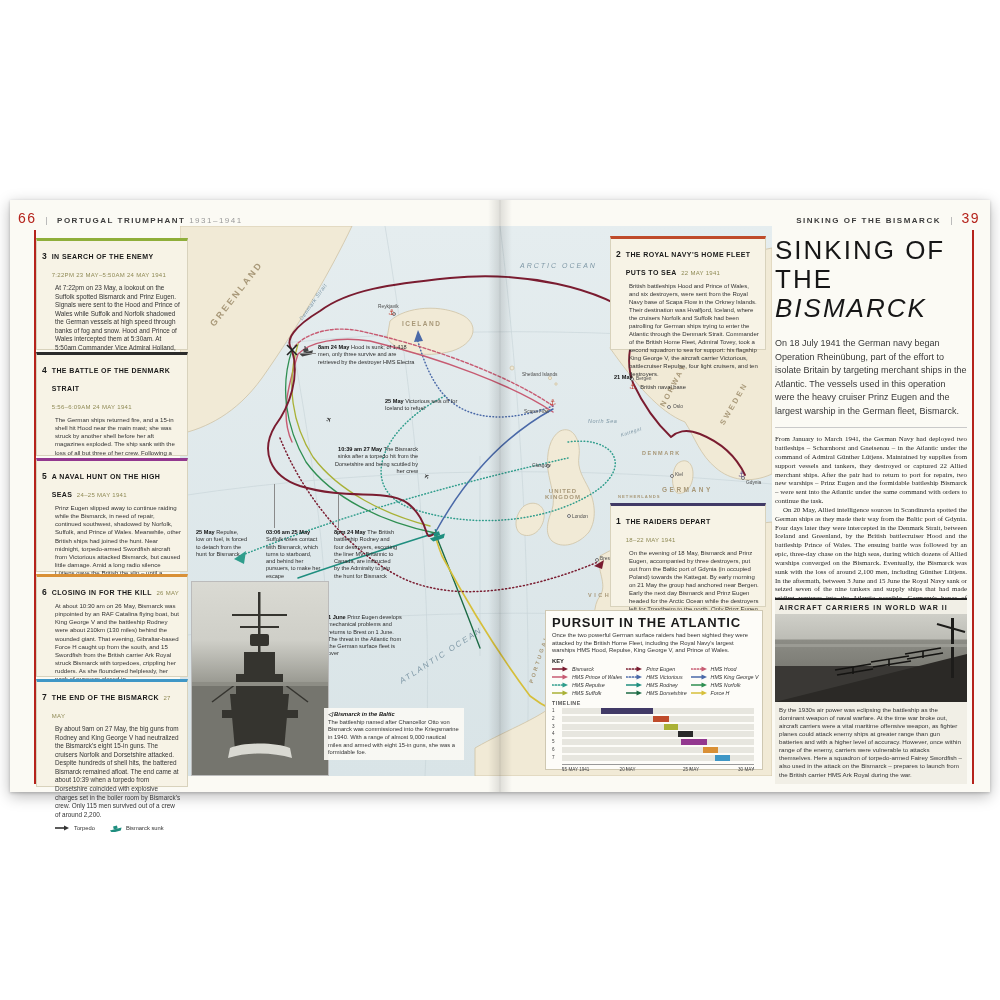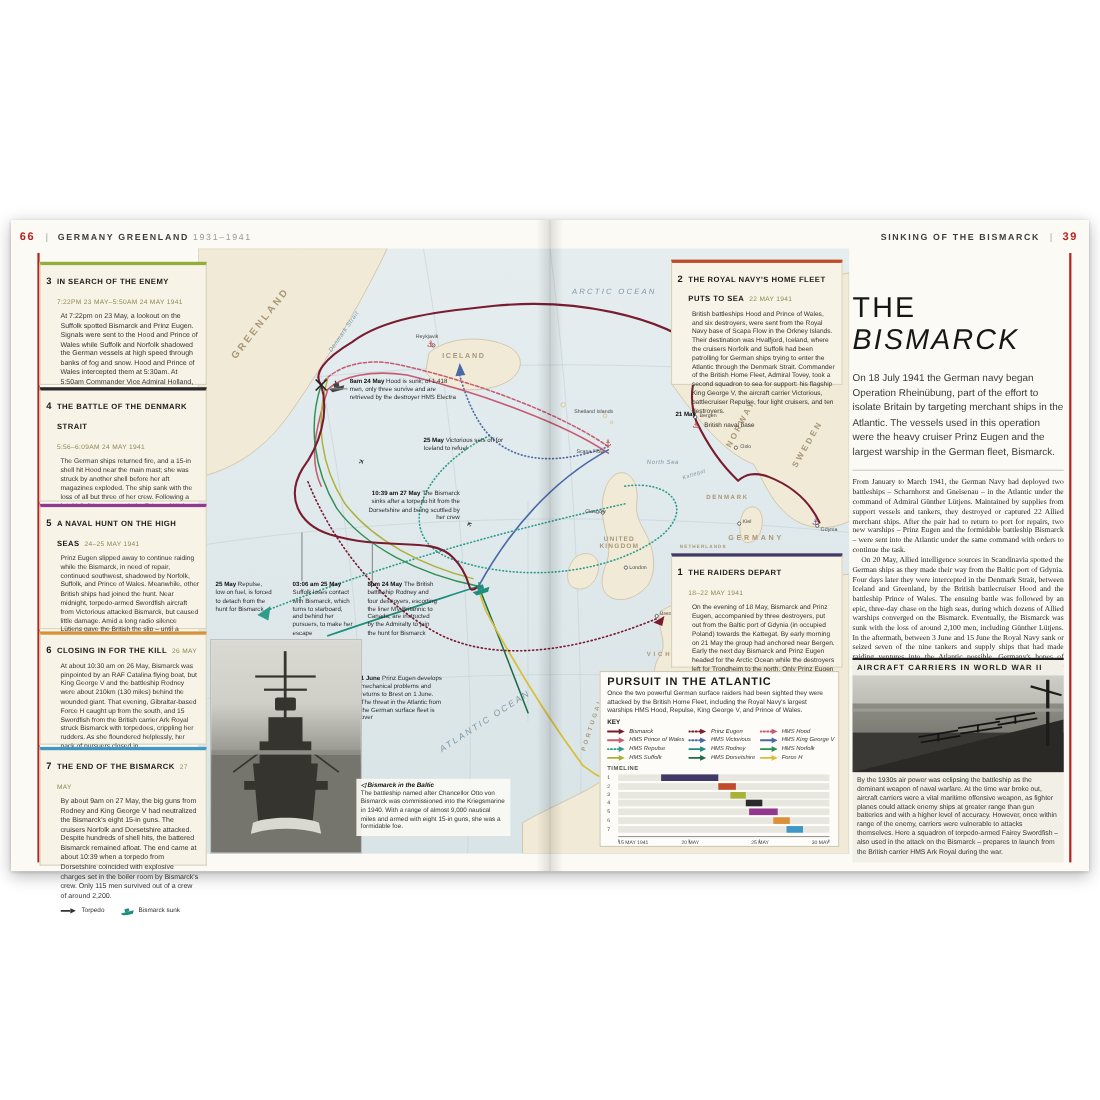--- a/index.html
+++ b/index.html
@@ -6,21 +6,21 @@
   .canvas{position:relative;width:1000px;height:1000px;background:#ffffff;overflow:hidden;
           font-family:"Liberation Sans",sans-serif;color:#222;}
   .spread{position:absolute;left:10px;top:200px;width:980px;height:592px;background:#fbfaf4;
           box-shadow:0 4px 14px rgba(0,0,0,.28), 0 1px 3px rgba(0,0,0,.2);}
   .gutter{position:absolute;left:478px;top:0;width:24px;height:592px;
           background:linear-gradient(to right,rgba(0,0,0,0) 0%,rgba(0,0,0,.10) 45%,rgba(0,0,0,.16) 50%,rgba(0,0,0,.10) 55%,rgba(0,0,0,0) 100%);z-index:30;pointer-events:none;}
   .edge-rule{position:absolute;top:30px;bottom:8px;width:2px;background:#b5231c;z-index:3;}
 
   
   .runhead{position:absolute;top:10px;font-size:8px;letter-spacing:1.5px;font-weight:bold;color:#3c3c3c;z-index:5;}
-  .folio{color:#b5231c;font-size:10px;font-weight:bold;}
+  .folio{color:#b5231c;font-size:14px;font-weight:normal;}
   .rh-years{color:#9a9a9a;font-weight:normal;}
   .rh-div{display:inline-block;width:1px;height:8px;background:#bbb;margin:0 6px;vertical-align:middle;}
 
   
   .map{position:absolute;left:170px;top:26px;width:592px;height:550px;overflow:hidden;
        background:linear-gradient(#e5edef,#d9e4e7);z-index:1;}
   .map-label{position:absolute;white-space:nowrap;transform-origin:left top;}
   .lbl-country{color:#a89878;letter-spacing:2.5px;font-size:7.5px;font-weight:bold;}
   .lbl-country-sm{color:#a89878;letter-spacing:1px;font-size:5px;font-weight:bold;}
   .lbl-water{color:#7f98a6;font-style:italic;letter-spacing:2px;font-size:7px;}
@@ -59,21 +59,21 @@
 
   .carrier-box{position:absolute;left:765px;top:398px;width:192px;z-index:10;background:#f1efe6;
                border-top:2px solid #222;padding:3px 0 5px 0;}
   .cb-title{font-size:7px;font-weight:bold;letter-spacing:1px;color:#222;padding:1px 4px 3px 4px;}
   .cb-photo{position:relative;height:88px;margin:0;background:linear-gradient(#cfcfc8 0%,#bdbdb6 28%,#8c8c85 30%,#777770 70%,#64645e 100%);overflow:hidden;}
   .cb-caption{font-size:6.2px;line-height:1.3;color:#333;padding:4px 4px 0 4px;}
 
   
   .pursuit{position:absolute;left:535px;top:410px;width:218px;height:160px;background:#fdfcf8;
            border:1px solid #cfc8b2;z-index:12;padding:4px 6px;box-sizing:border-box;}
-  .pb-title{font-size:10px;font-weight:bold;letter-spacing:.8px;color:#1a1a1a;}
+  .pb-title{font-size:13px;font-weight:bold;letter-spacing:.8px;color:#1a1a1a;}
   .pb-intro{font-size:5.9px;line-height:1.3;color:#333;margin-top:2px;}
   .pb-key{font-size:5.8px;font-weight:bold;margin-top:3px;color:#1a1a1a;}
   .key-grid{display:grid;grid-template-columns:1fr 1fr 1fr;column-gap:4px;row-gap:2px;margin-top:2px;}
   .key-item{display:flex;align-items:center;gap:3px;}
   .key-label{font-size:5.3px;font-style:italic;color:#333;white-space:nowrap;}
   .pb-tl-label{font-size:5.3px;font-weight:bold;color:#555;letter-spacing:.5px;margin-top:4px;}
   .gantt{position:relative;margin-top:2px;height:56px;}
   .gantt-track{position:absolute;left:10px;right:2px;height:6px;background:#e7e6df;}
   .gantt-rownum{position:absolute;left:0;width:8px;font-size:4.6px;color:#444;}
   .gantt-bar{position:absolute;height:6px;}
@@ -91,21 +91,21 @@
 </style>
 </head>
 <body>
 
 <div class="canvas">
  <div class="spread">
 
   <div class="runhead" style="left:8px;">
     <span class="folio">66</span>
     <span class="rh-div"></span>
-    <span>GERMANY GREENLAND</span>
+    <span>PORTUGAL TRIUMPHANT</span>
     <span class="rh-years">1931–1941</span>
   </div>
   <div class="runhead" style="right:10px;text-align:right;">
     <span>SINKING OF THE BISMARCK</span>
     <span class="rh-div"></span>
     <span class="folio">39</span>
   </div>
   <div class="edge-rule" style="left:24px;"></div>
   <div class="edge-rule" style="right:16px;"></div>
 
@@ -402,21 +402,21 @@
     <div class="ib-legend">
       <span class="ib-leg-item">
             <span class="glyph" style="color:#5b4a8a;">⚓</span>
         <span>German naval base</span>
           </span>
     </div>
   </div>
 
   <div class="article">
     <div class="art-title">
-      <br>
+      <span>SINKING OF</span><br>
       <span>THE </span><span class="it">BISMARCK</span>
     </div>
     <div class="art-intro">On 18 July 1941 the German navy began Operation Rheinübung, part of the effort to isolate Britain by targeting merchant ships in the Atlantic. The vessels used in this operation were the heavy cruiser Prinz Eugen and the largest warship in the German fleet, Bismarck.</div>
     <div class="art-rule"></div>
     <div class="art-body">
       <p>From January to March 1941, the German Navy had deployed two battleships – Scharnhorst and Gneisenau – in the Atlantic under the command of Admiral Günther Lütjens. Maintained by supplies from support vessels and tankers, they destroyed or captured 22 Allied merchant ships. After the pair had to return to port for repairs, two new warships – Prinz Eugen and the formidable battleship Bismarck – were sent into the Atlantic under the same command with orders to continue the task.</p>
       <p>On 20 May, Allied intelligence sources in Scandinavia spotted the German ships as they made their way from the Baltic port of Gdynia. Four days later they were intercepted in the Denmark Strait, between Iceland and Greenland, by the British battlecruiser Hood and the battleship Prince of Wales. The ensuing battle was followed by an epic, three-day chase on the high seas, during which dozens of Allied warships converged on the Bismarck. Eventually, the Bismarck was sunk with the loss of around 2,100 men, including Günther Lütjens. In the aftermath, between 3 June and 15 June the Royal Navy sank or seized seven of the nine tankers and supply ships that had made raiding ventures into the Atlantic possible. Germany's hopes of conducting any similar operations in future had been gravely damaged.</p>
     </div>
   </div>
 

